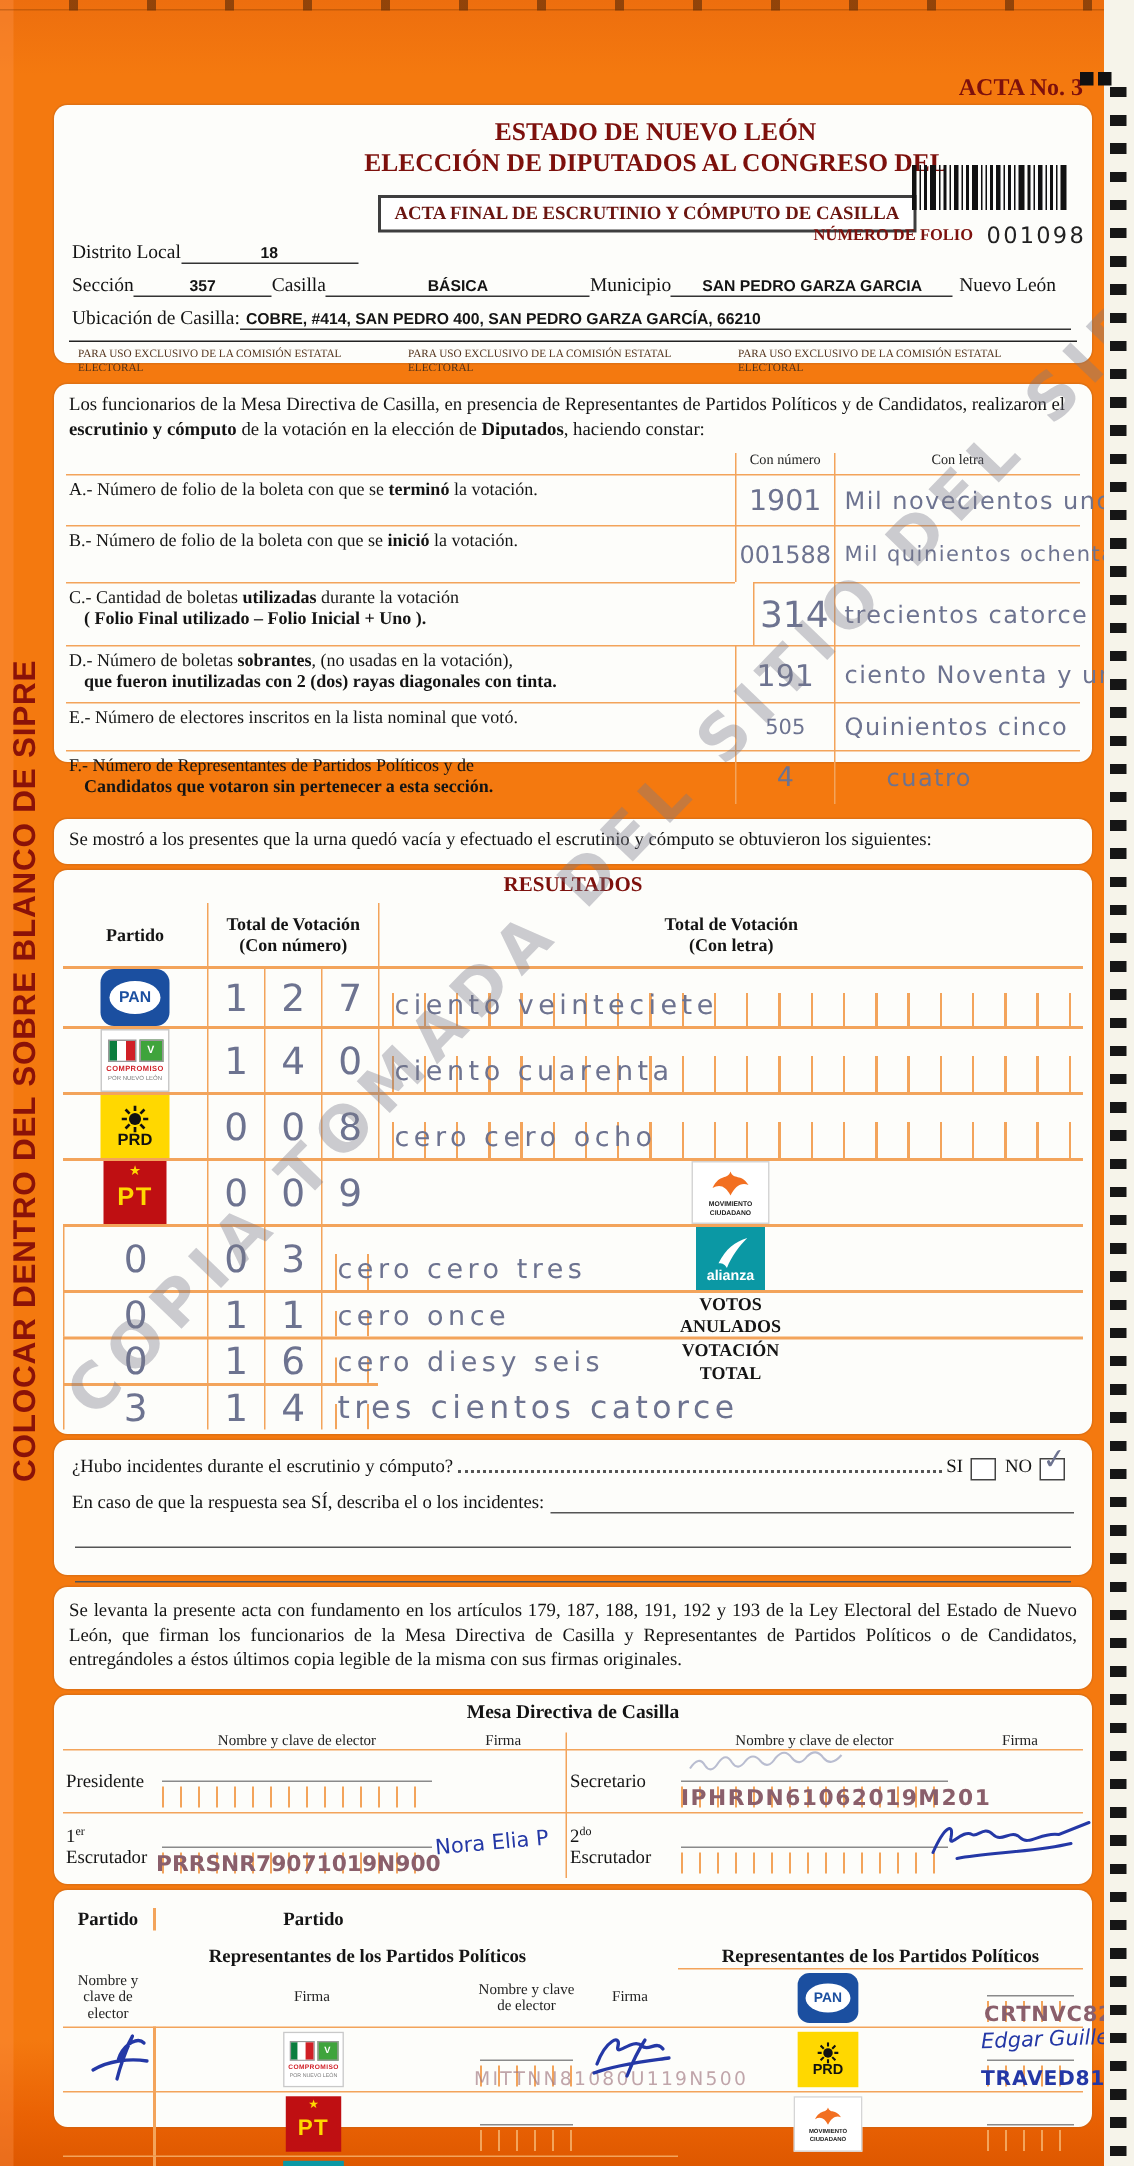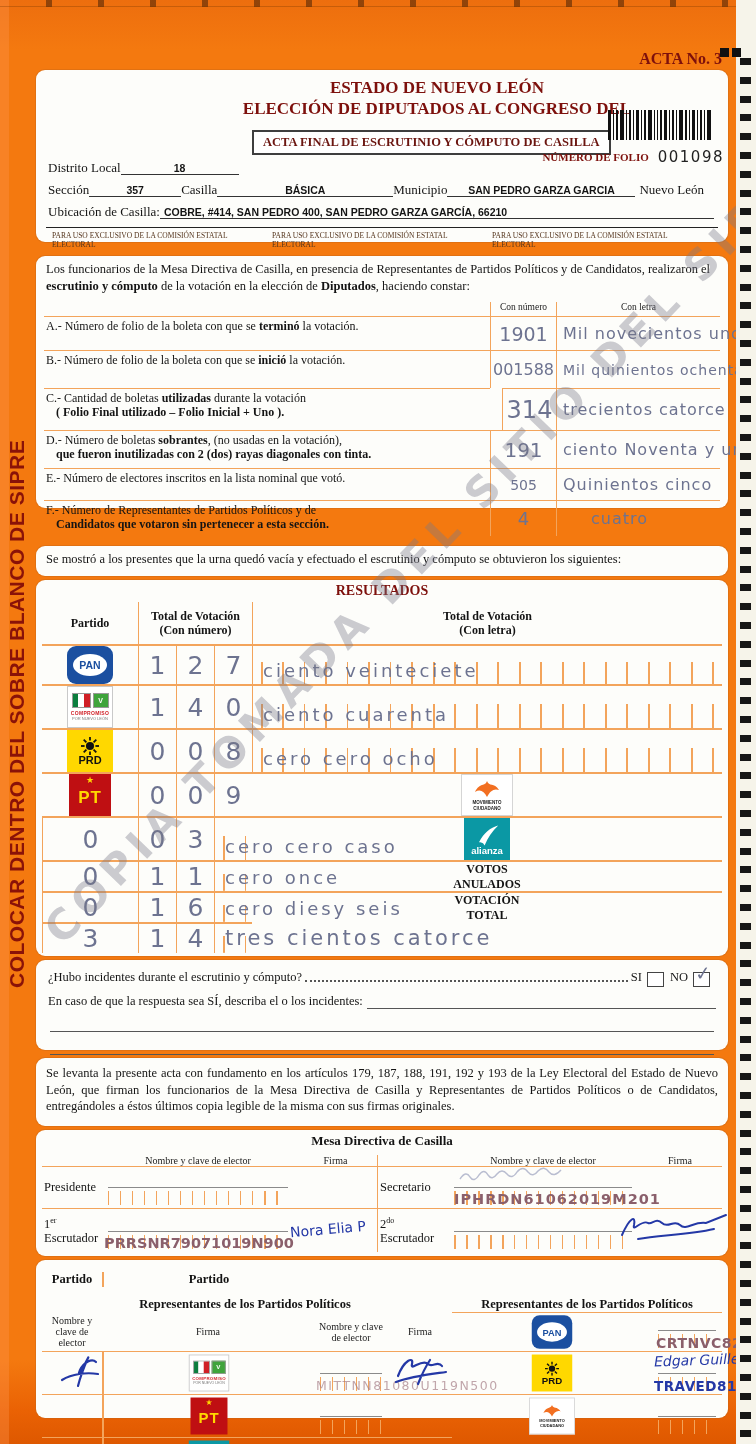--- a/index.html
+++ b/index.html
@@ -355,21 +355,21 @@
           <svg width="30" height="22" viewBox="0 0 30 22">
             <path d="M3,14 C8,4 13,9 15,3 C17,9 22,4 27,12 C22,10 18,13 15,19 C12,13 8,11 3,14 Z" fill="#f26f21"></path>
           </svg>
           <div class="nm"><span>MOVIMIENTO</span><br><span>CIUDADANO</span></div>
         </div>
       </div>
       <div class="r-dig rt vl hw">0</div>
       <div class="r-dig rt vl hw">0</div>
       <div class="r-dig rt vl hw">3</div>
       <div class="r-letra rt vl">
-          <span class="hw">cero cero caso</span>
+          <span class="hw">cero cero tres</span>
         </div>
 
       <div class="r-logo rt">
         <div class="lg lg-al">
           <svg width="26" height="24" viewBox="0 0 32 30">
             <path d="M6,24 C12,12 20,6 30,3 C23,10 17,18 13,28 C11,24 8,24 6,24 Z" fill="#fff"></path>
           </svg>
           <div class="nm">alianza</div>
         </div>
       </div>

